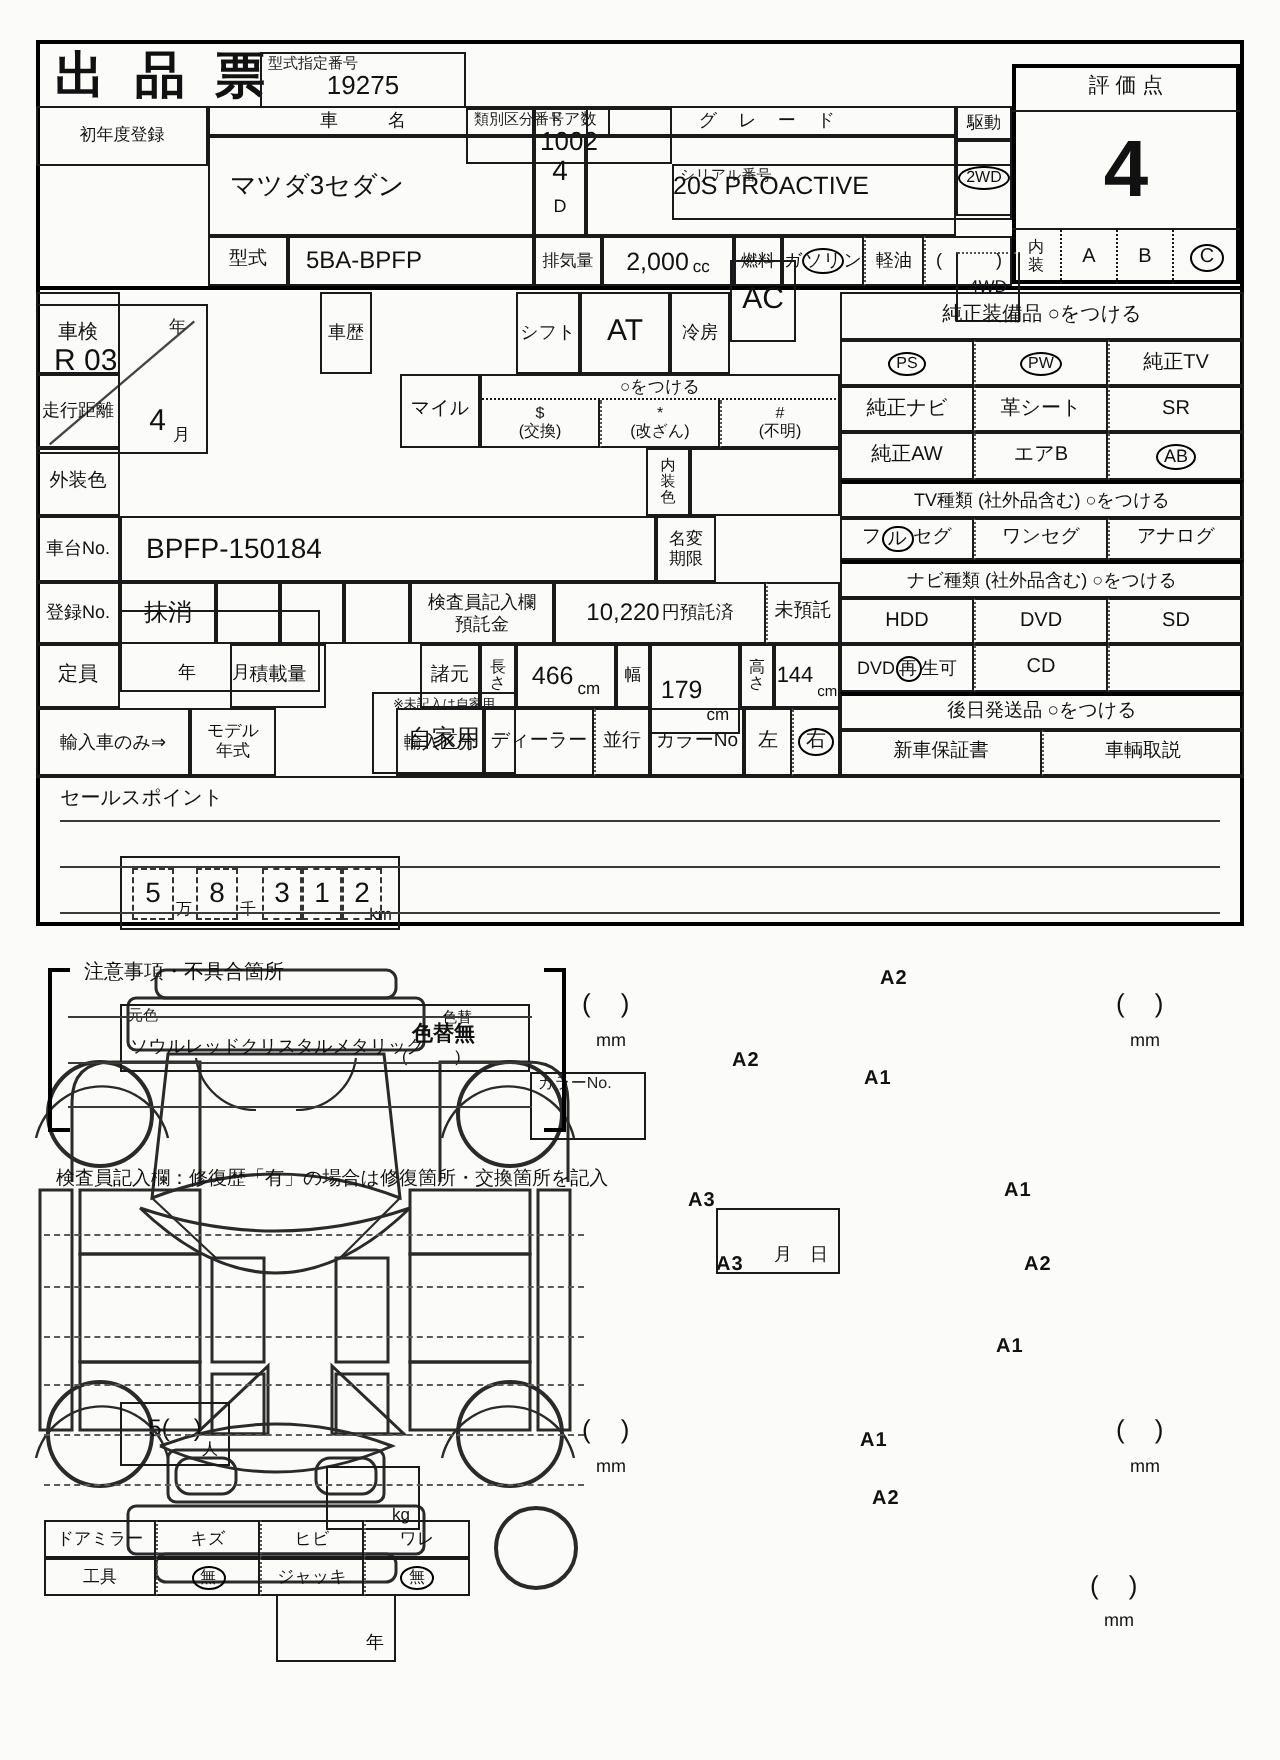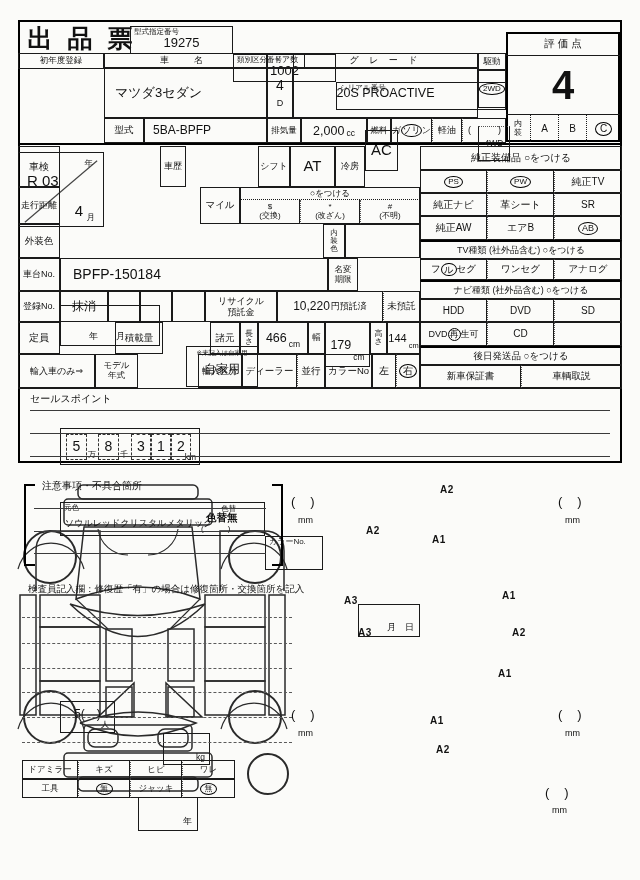--- a/index.html
+++ b/index.html
@@ -58,21 +58,21 @@
 <div class="c nb" style="left:506px;top:56px;width:114px;height:58px;font-size:40px;font-weight:bold">4</div>
 <div class="c pre" style="left:506px;top:114px;width:24px;height:28px;font-size:8px;border-width:1px 0 0 0">内
 装</div>
 <div class="c" style="left:530px;top:114px;width:28px;height:28px;font-size:10px;border-width:1px 0 0 1px;border-left-style:dotted">A</div>
 <div class="c" style="left:558px;top:114px;width:28px;height:28px;font-size:10px;border-width:1px 0 0 1px;border-left-style:dotted">B</div>
 <div class="c" style="left:586px;top:114px;width:34px;height:28px;border-width:1px 0 0 1px;border-left-style:dotted">
   <span class="ring" style="font-size:10px">C</span>
 </div>
 
 
-<div class="c" style="left:18px;top:53px;width:86px;height:16px;font-size:8.5px">初年度登録</div>
+<div class="c" style="left:18px;top:53px;width:86px;height:30px;font-size:8.5px">初年度登録</div>
 <div class="c" style="left:104px;top:53px;width:163px;height:15px;font-size:9px;letter-spacing:8px">車　名</div>
 <div class="c" style="left:267px;top:53px;width:38px;height:15px;font-size:8px">ドア数</div>
 <div class="c" style="left:293px;top:53px;width:185px;height:15px;font-size:9px;letter-spacing:4px">グ レ ー ド</div>
 <div class="c" style="left:478px;top:53px;width:28px;height:17px;font-size:8.5px">駆動</div>
 
 
 <div class="c rel" style="left:18px;top:68px;width:86px;height:75px">
   <svg width="86" height="75" viewBox="0 0 86 75" style="left:0;top:0">
       <line x1="6" y1="71" x2="80" y2="8" stroke="#444" stroke-width="1.2"></line>
     </svg>
@@ -177,21 +177,21 @@
 <div class="c rel" style="left:358px;top:258px;width:62px;height:33px">
   <span class="u" style="right:5px;bottom:4px;font-size:9px">月　日</span>
 </div>
 
 
 <div class="c" style="left:18px;top:291px;width:42px;height:31px;font-size:9px">登録No.</div>
 <div class="c" style="left:60px;top:291px;width:48px;height:31px;font-size:12px">抹消</div>
 <div class="c" style="left:108px;top:291px;width:32px;height:31px"></div>
 <div class="c" style="left:140px;top:291px;width:32px;height:31px"></div>
 <div class="c" style="left:172px;top:291px;width:33px;height:31px"></div>
-<div class="c pre" style="left:205px;top:291px;width:72px;height:31px;font-size:9px">リサイクル
+<div class="c pre" style="left:205px;top:291px;width:72px;height:31px;font-size:9px">検査員記入欄
 預託金</div>
 <div class="c" style="left:277px;top:291px;width:106px;height:31px">
   <span style="font-size:12px">10,220</span>
   <span style="font-size:9px;margin-left:1px">円預託済</span>
 </div>
 <div class="c dl" style="left:383px;top:291px;width:37px;height:31px;font-size:9.5px">未預託</div>
 
 
 <div class="c" style="left:18px;top:322px;width:42px;height:32px;font-size:10px">定員</div>
 <div class="c rel" style="left:60px;top:322px;width:55px;height:32px">

